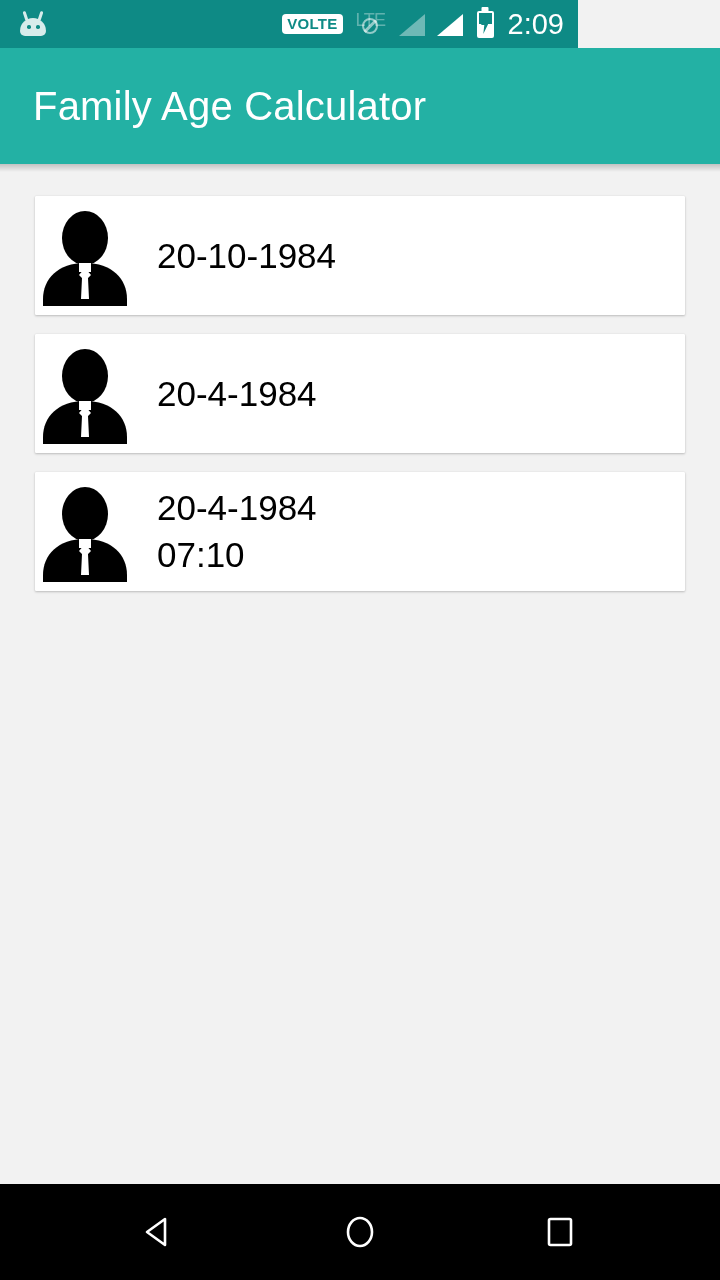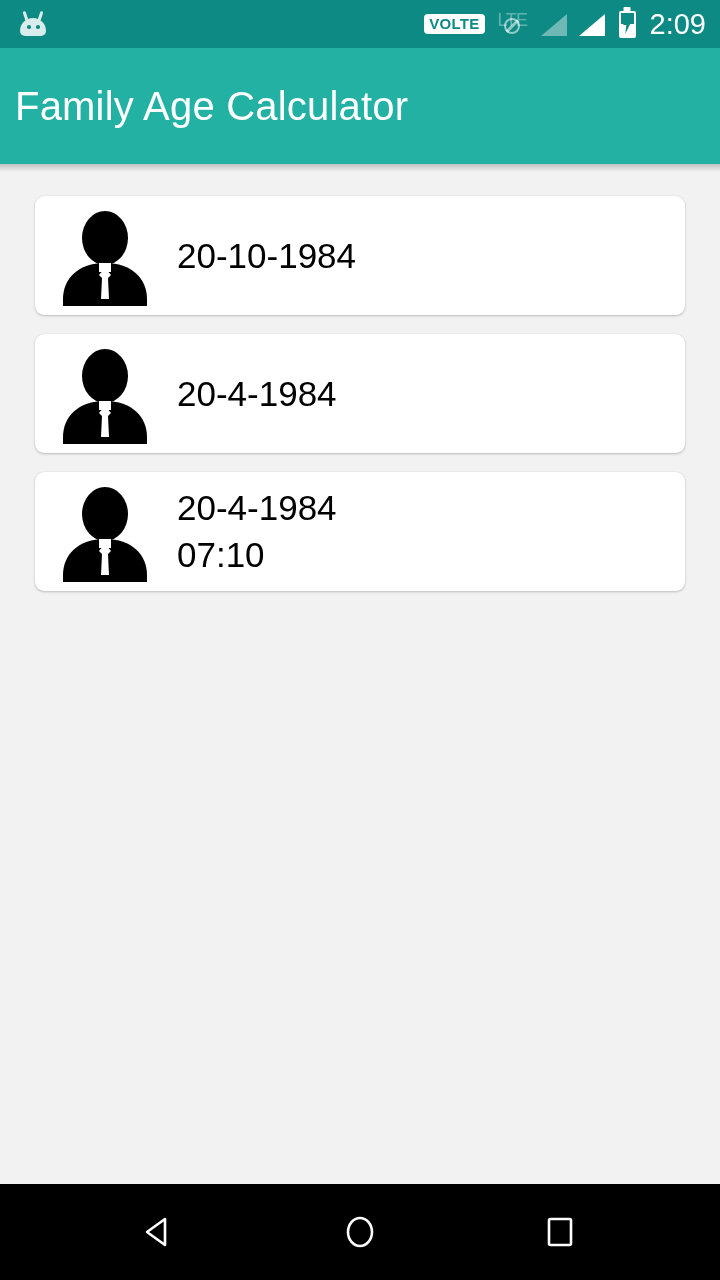--- a/index.html
+++ b/index.html
@@ -16,21 +16,21 @@
     width: 720px;
     height: 1280px;
     overflow: hidden;
     background: #f2f2f2;
   }
 
   
   #status-bar {
     position: absolute;
     left: 0; top: 0;
-    width: 720px;
+    width: 578px;
     height: 48px;
     background: #0e8a85;
     display: flex;
     align-items: center;
     box-sizing: border-box;
     padding: 0 14px 0 18px;
   }
   .sb-left {
     display: flex;
     align-items: center;
@@ -168,21 +168,21 @@
   
   #app-bar {
     position: absolute;
     left: 0; top: 48px;
     width: 720px;
     height: 116px;
     background: #23b1a4;
     display: flex;
     align-items: center;
     box-sizing: border-box;
-    padding-left: 15px;
+    padding-left: 33px;
     z-index: 5;
     text-align: right;
   }
   #app-bar::after {
     content: "";
     position: absolute;
     left: 0; top: 116px;
     width: 720px; height: 8px;
     background: linear-gradient(to bottom, rgba(0,0,0,0.20), rgba(0,0,0,0.0));
   }
@@ -207,26 +207,25 @@
   }
   #list {
     display: flex;
     flex-direction: column;
     gap: 19px;
   }
   .card {
     position: relative;
     margin: 0 35px;
     background: #ffffff;
-    border-radius: 9px;
+    border-radius: 1px;
     height: 119px;
     display: flex;
     align-items: center;
     box-sizing: border-box;
-    padding-left: 20px;
     box-shadow: 0 1px 2.5px rgba(0,0,0,0.22), 0 0 1px rgba(0,0,0,0.12);
   }
   .card-avatar {
     width: 100px;
     height: 100px;
     flex: 0 0 auto;
     display: flex;
     align-items: center;
     justify-content: center;
   }

